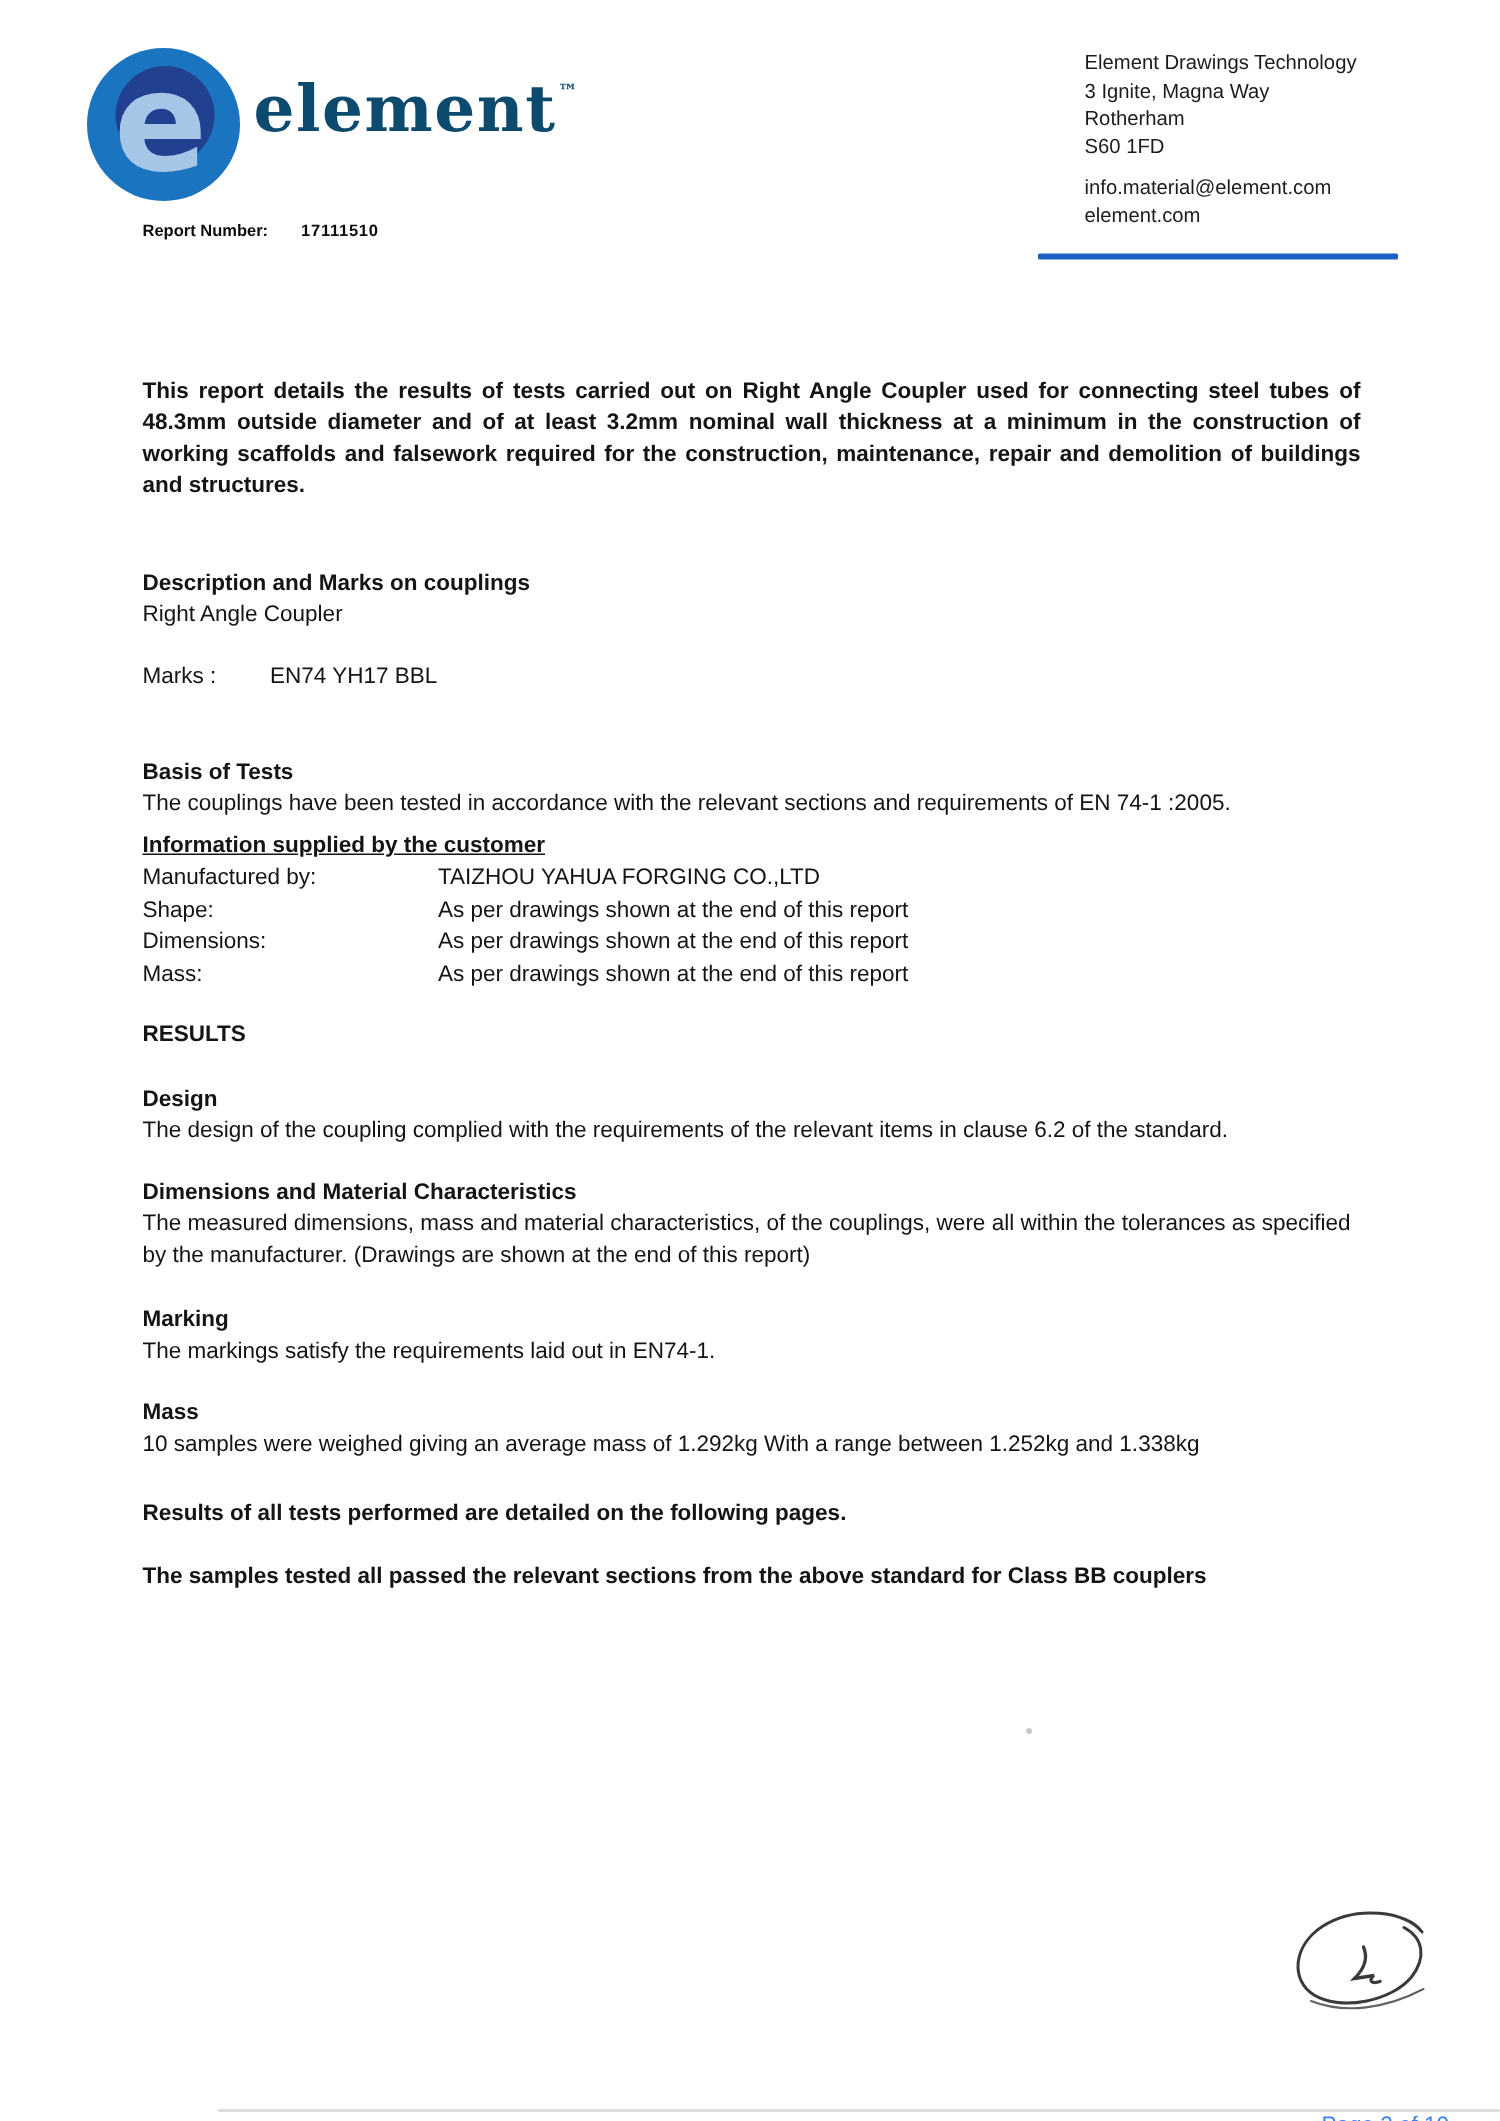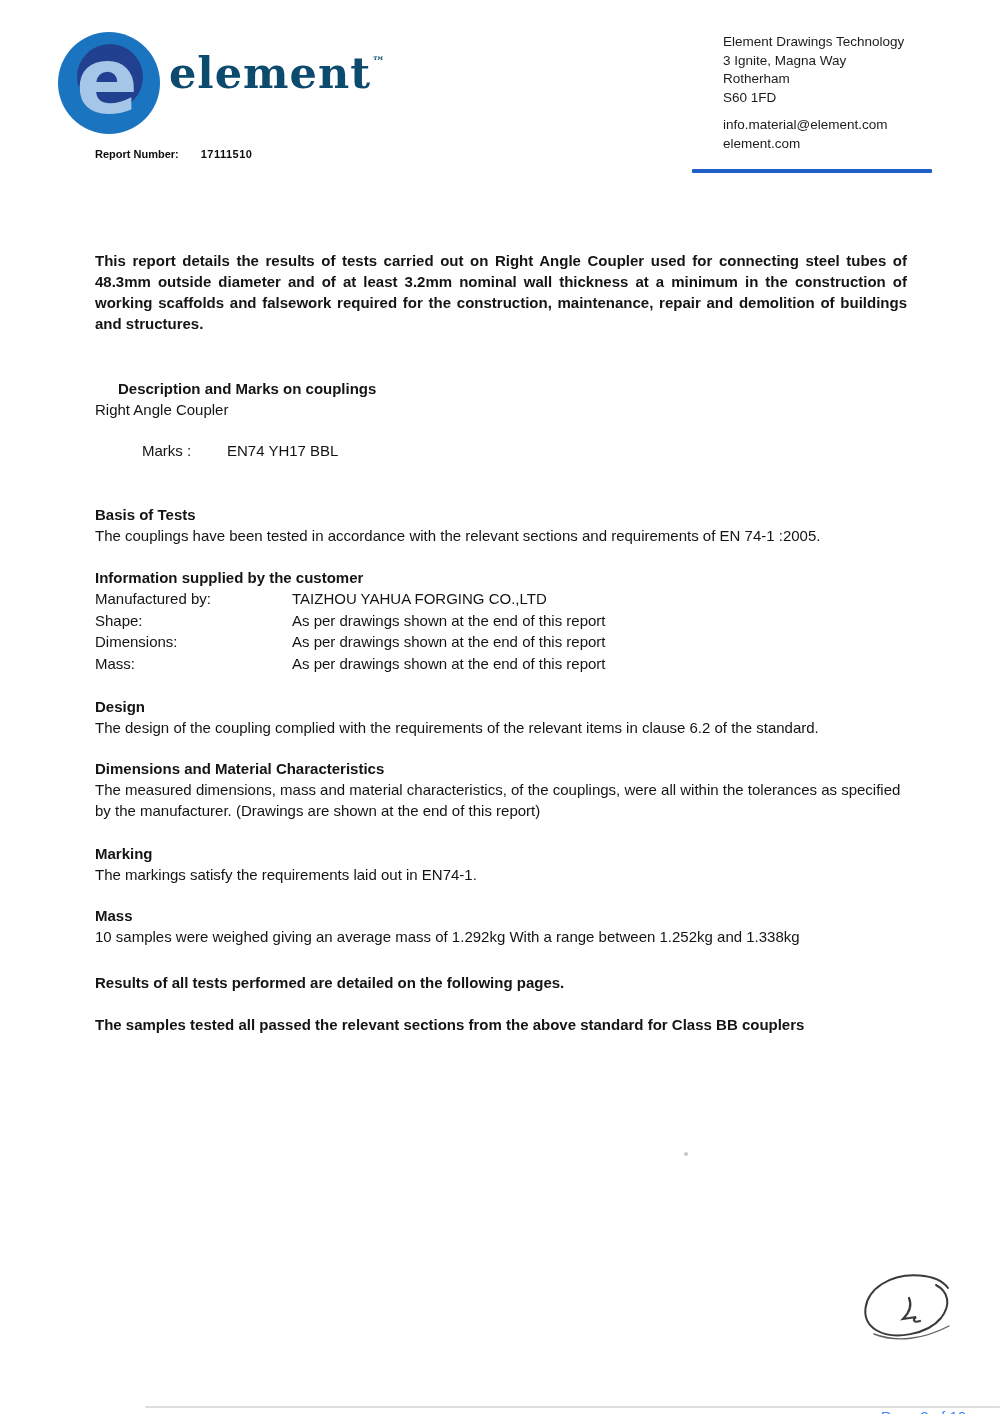--- a/index.html
+++ b/index.html
@@ -42,25 +42,25 @@
   .report-number-row .num { margin-left: 22px; letter-spacing: 0.5px; }
 
   
   .content {
     position: absolute; left: 95px; top: 244px; width: 812px;
     font-size: 15px; line-height: 21px;
   }
   .intro { margin-top: 6px; font-weight: bold; text-align: justify; }
   .heading { font-weight: bold; }
 
-  .desc-heading { margin-top: 44px; margin-left: 23px; }
-  .marks-row { margin-top: 20px; margin-left: 47px; }
+  .desc-heading { margin-top: 44px; }
+  .marks-row { margin-top: 20px; }
   .marks-row .label { display: inline-block; width: 85px; }
   .basis-heading { margin-top: 43px; }
-  .info-heading { margin-top: 21px; }
+  .info-heading { margin-top: 7px; text-decoration: underline; }
   .info-table { line-height: 21.5px; }
   .info-row .cell-label { display: inline-block; width: 197px; vertical-align: top; }
   .results-heading { margin-top: 19px; }
   .design-heading { margin-top: 22px; }
   .dims-heading { margin-top: 20px; }
   .marking-heading { margin-top: 22px; }
   .mass-heading { margin-top: 20px; }
   .closing-bold { margin-top: 25px; }
   .final-statement { margin-top: 21px; }
 
@@ -136,20 +136,21 @@
       <span class="cell-label">Shape:</span><span>As per drawings shown at the end of this report</span>
     </div>
     <div class="info-row">
       <span class="cell-label">Dimensions:</span><span>As per drawings shown at the end of this report</span>
     </div>
     <div class="info-row">
       <span class="cell-label">Mass:</span><span>As per drawings shown at the end of this report</span>
     </div>
   </div>
 
+  <div class="heading results-heading">RESULTS</div>
 
   <div class="heading design-heading">Design</div>
   <div>The design of the coupling complied with the requirements of the relevant items in clause 6.2 of the standard.</div>
 
   <div class="heading dims-heading">Dimensions and Material Characteristics</div>
   <div>The measured dimensions, mass and material characteristics, of the couplings, were all within the tolerances as specified by the manufacturer. (Drawings are shown at the end of this report)</div>
 
   <div class="heading marking-heading">Marking</div>
   <div>The markings satisfy the requirements laid out in EN74-1.</div>
 

